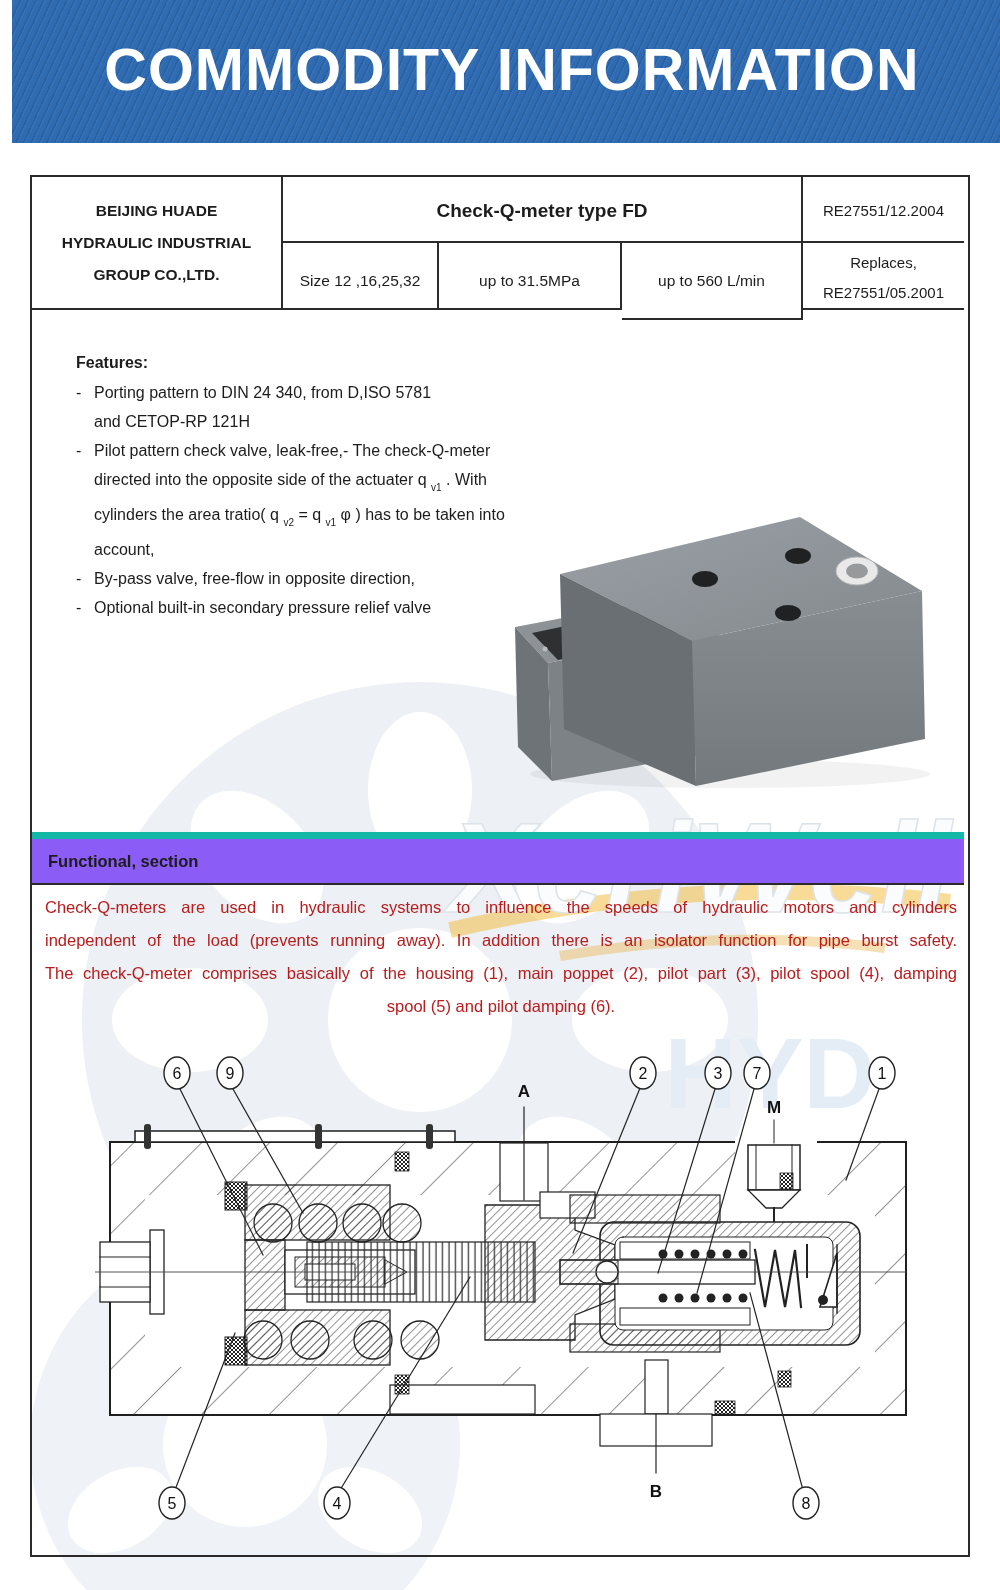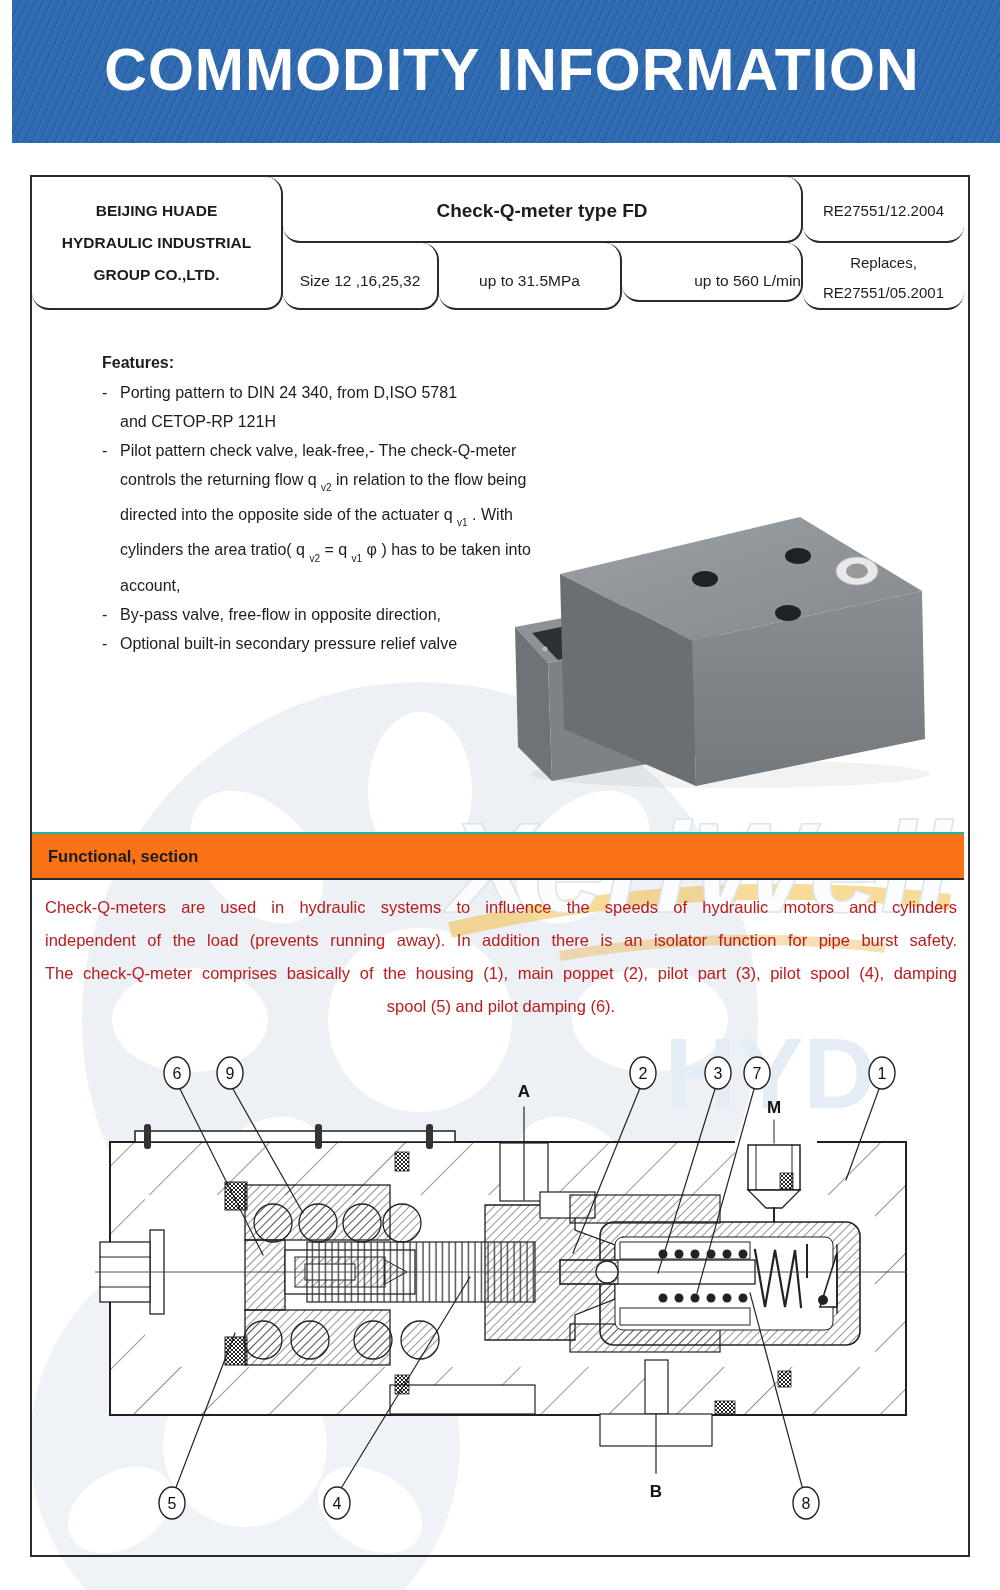--- a/index.html
+++ b/index.html
@@ -9,43 +9,43 @@
   .banner{position:absolute;left:12px;top:0;width:1000px;height:143px;
           background-color:#2f6bb2;
           background-image:repeating-linear-gradient(115deg, rgba(0,0,0,0.10) 0px, rgba(0,0,0,0.10) 1.5px, rgba(255,255,255,0.04) 1.5px, rgba(255,255,255,0.04) 3px, transparent 3px, transparent 7px);}
   .banner h1{margin:0;line-height:140px;text-align:center;color:#fff;
              font-size:59px;font-weight:700;letter-spacing:1px;}
   
   .watermark{position:absolute;left:0;top:0;width:1000px;height:1590px;z-index:0;pointer-events:none;}
   
   .sheet{position:absolute;left:30px;top:175px;width:936px;height:1378px;
          border:2px solid #2a2a2a;z-index:1;}
-  .cell{position:absolute;box-sizing:border-box;border-color:#2a2a2a;border-style:solid;border-width:0;border-radius:17px;}
+  .cell{position:absolute;box-sizing:border-box;border-color:#2a2a2a;border-style:solid;border-width:0;}
   .b-r{border-right-width:2px;} .b-b{border-bottom-width:2px;}
   .cell-company{left:0;top:0;width:251px;height:133px;text-align:center;
                 font-weight:700;font-size:15.5px;line-height:32px;padding-top:18px;}
   .cell-title{left:251px;top:0;width:520px;height:66px;text-align:center;
               font-weight:700;font-size:19px;line-height:68px;}
   .cell-doc{left:771px;top:0;width:161px;height:66px;text-align:center;
             font-size:15px;line-height:68px;}
   .cell-size{left:251px;top:66px;width:156px;height:67px;text-align:center;font-size:15.5px;line-height:76px;}
   .cell-pressure{left:407px;top:66px;width:183px;height:67px;text-align:center;font-size:15.5px;line-height:76px;}
-  .cell-flow{left:590px;top:66px;width:181px;height:59px;text-align:right;font-size:15.5px;line-height:76px;}
+  .cell-flow{left:590px;top:66px;width:181px;height:77px;text-align:center;font-size:15.5px;line-height:76px;}
   .cell-replaces{left:771px;top:66px;width:161px;height:67px;text-align:center;font-size:15px;line-height:30px;padding-top:5px;}
   
-  .features{position:absolute;left:70px;top:171px;width:520px;font-size:16px;line-height:29px;}
+  .features{position:absolute;left:44px;top:171px;width:520px;font-size:16px;line-height:29px;}
   .f-head{font-weight:700;margin-bottom:1px;}
   .f-line{display:flex;}
   .f-bullet{width:18px;flex:0 0 18px;}
   .f-text sub{font-size:10px;position:relative;top:2px;}
   
   .photo{position:absolute;left:468px;top:322px;width:445px;height:290px;}
   
-  .band{position:absolute;left:0;top:655px;width:932px;height:44px;background:#f97316;
-        border-top:2px solid #14b8a6;border-bottom:2px solid #2a2a2a;}
+  .band{position:absolute;left:0;top:655px;width:932px;height:44px;background:#8b5cf6;
+        border-top:7px solid #14b8a6;border-bottom:2px solid #2a2a2a;}
   .band span{display:block;padding-left:16px;font-weight:700;font-size:16.5px;line-height:44px;}
   
   .para{position:absolute;left:13px;top:714px;width:912px;font-size:16.5px;line-height:33px;color:#b91c1c;}
   .pline{text-align:justify;text-align-last:justify;}
   .pline-last{text-align:center;}
   
   .diagram{position:absolute;left:63px;top:868px;width:820px;height:492px;}
   .dg-text{font-family:"Liberation Sans",sans-serif;font-weight:700;font-size:17px;fill:#111;}
   .dg-num{font-family:"Liberation Sans",sans-serif;font-weight:400;font-size:16px;fill:#111;}
 </style>
@@ -113,24 +113,20 @@
           <div class="f-line">
             <span class="f-bullet"></span>
             <span class="f-text">and CETOP-RP 121H</span>
           </div>
           <div class="f-line">
             <span class="f-bullet">-</span>
             <span class="f-text">Pilot pattern check valve, leak-free,- The check-Q-meter</span>
           </div>
           <div class="f-line">
             <span class="f-bullet"></span>
-            <span class="f-text">controls the returning flow q <sub>v2</sub> in relation to the flow being</span>
-          </div>
-          <div class="f-line">
-            <span class="f-bullet"></span>
             <span class="f-text">directed into the opposite side of the actuater q <sub>v1</sub> . With</span>
           </div>
           <div class="f-line">
             <span class="f-bullet"></span>
             <span class="f-text">cylinders the area tratio( q <sub>v2</sub> = q <sub>v1</sub> φ ) has to be taken into</span>
           </div>
           <div class="f-line">
             <span class="f-bullet"></span>
             <span class="f-text">account,</span>
           </div>

